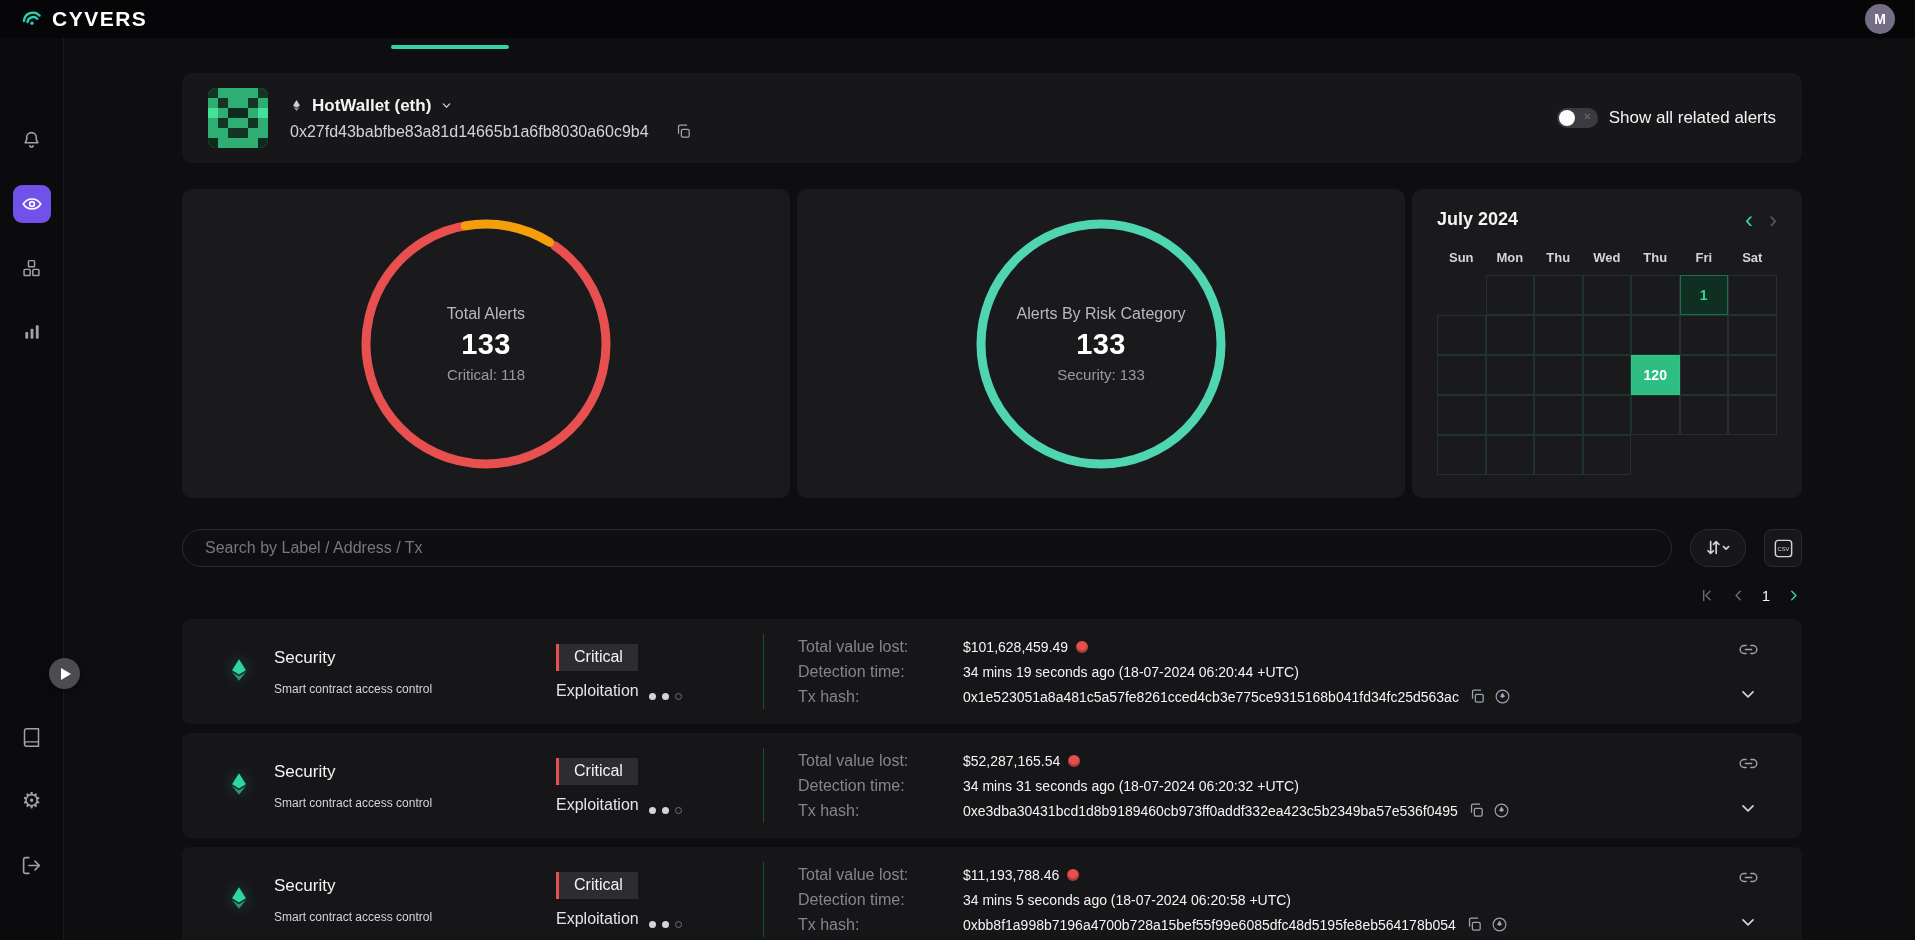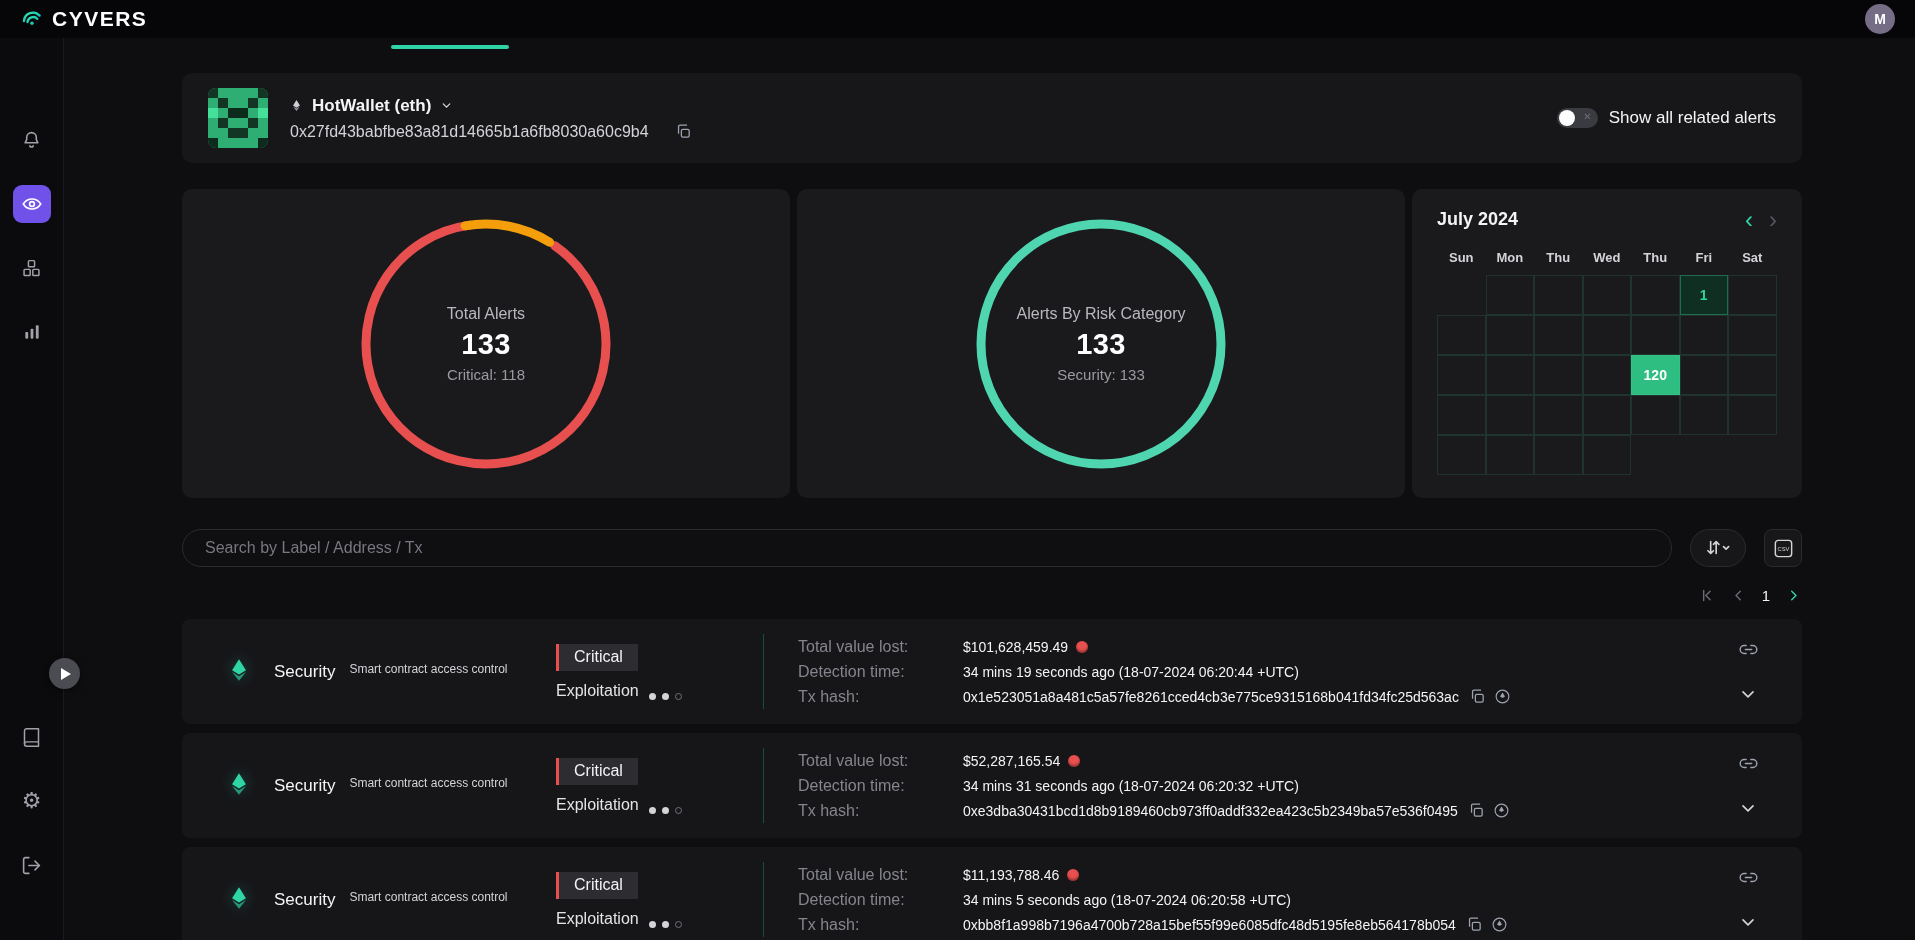--- a/index.html
+++ b/index.html
@@ -136,21 +136,21 @@
   .pagination { display: flex; align-items: center; justify-content: flex-end; gap: 15px; margin-top: 18px; height: 20px; }
   .pg-icon { display: inline-flex; cursor: pointer; }
   .pg-num { font-size: 15px; color: #f4f4f5; cursor: pointer; }
   
   .alerts-list { margin-top: 14px; display: flex; flex-direction: column; gap: 9px; }
   .alert-row {
     background: #161619; border-radius: 8px; height: 105px;
     display: flex; align-items: center; padding: 0 44px;
   }
   .r-eth { flex: none; filter: drop-shadow(0 0 7px rgba(47,213,166,.35)); }
-  .r-main { margin-left: 22px; width: 282px; display: flex; flex-direction: row; gap: 14px; }
+  .r-main { margin-left: 22px; width: 282px; display: flex; flex-direction: column; gap: 14px; }
   .r-cat { font-size: 17px; color: #f4f4f5; }
   .r-sub { font-size: 12px; color: #d4d4d8; }
   .r-sev { width: 207px; display: flex; flex-direction: column; gap: 11px; align-items: flex-start; }
   .sev-badge {
     display: inline-flex; align-items: center; height: 27px; padding: 0 15px;
     background: #2c2c31; border-left: 3px solid #e8504f; font-size: 16px; color: #f4f4f5;
   }
   .phase-row { display: flex; align-items: flex-end; gap: 10px; font-size: 16px; color: #e4e4e7; }
   .dots { display: inline-flex; gap: 6px; align-items: center; }
   .d { width: 7px; height: 7px; border-radius: 50%; display: inline-block; }

